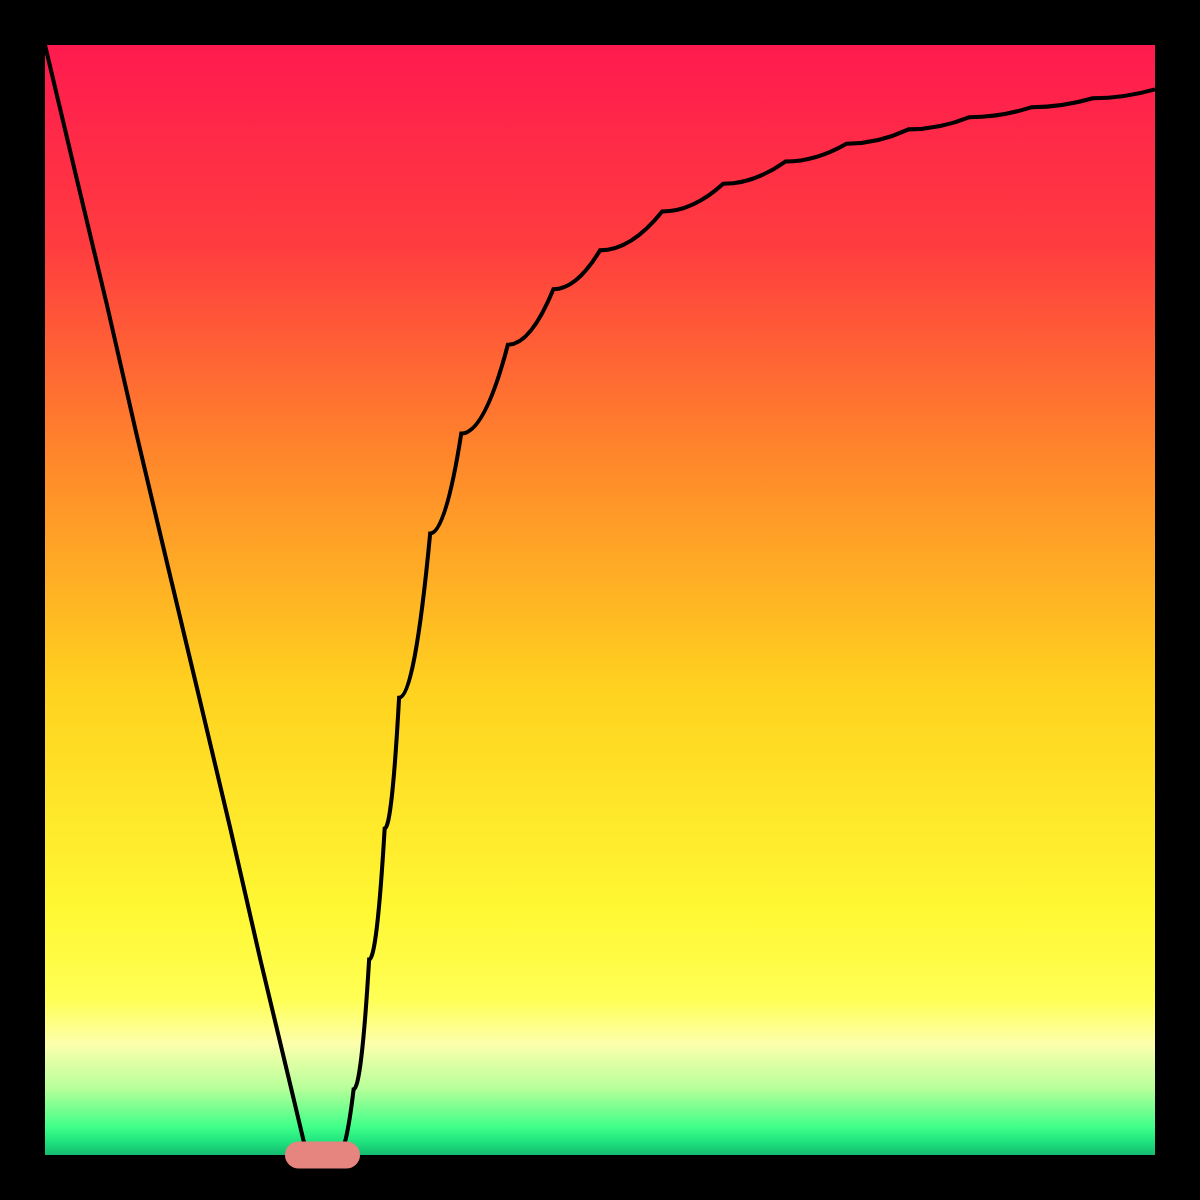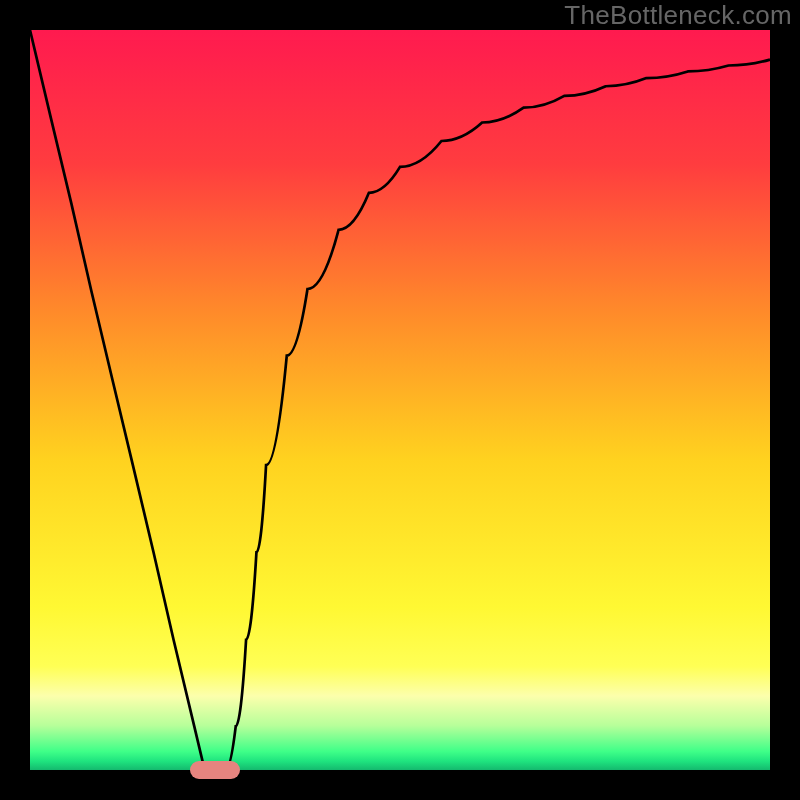--- a/index.html
+++ b/index.html
@@ -28,21 +28,20 @@
   }
   svg {
     display: block;
   }
 </style>
 </head>
 <body>
 
 <div class="frame">
 
-  <div class="watermark">TheBottleneck.com</div>
 
   <svg width="800" height="800" viewBox="0 0 800 800">
     <defs>
       <linearGradient id="bg-grad" x1="0" y1="0" x2="0" y2="1">
           <stop offset="0%" stop-color="#ff1a4f"></stop>
           <stop offset="18%" stop-color="#ff3c3f"></stop>
           <stop offset="38%" stop-color="#ff8a2a"></stop>
           <stop offset="57.99999999999999%" stop-color="#ffd21f"></stop>
           <stop offset="78%" stop-color="#fff833"></stop>
           <stop offset="86%" stop-color="#ffff55"></stop>

